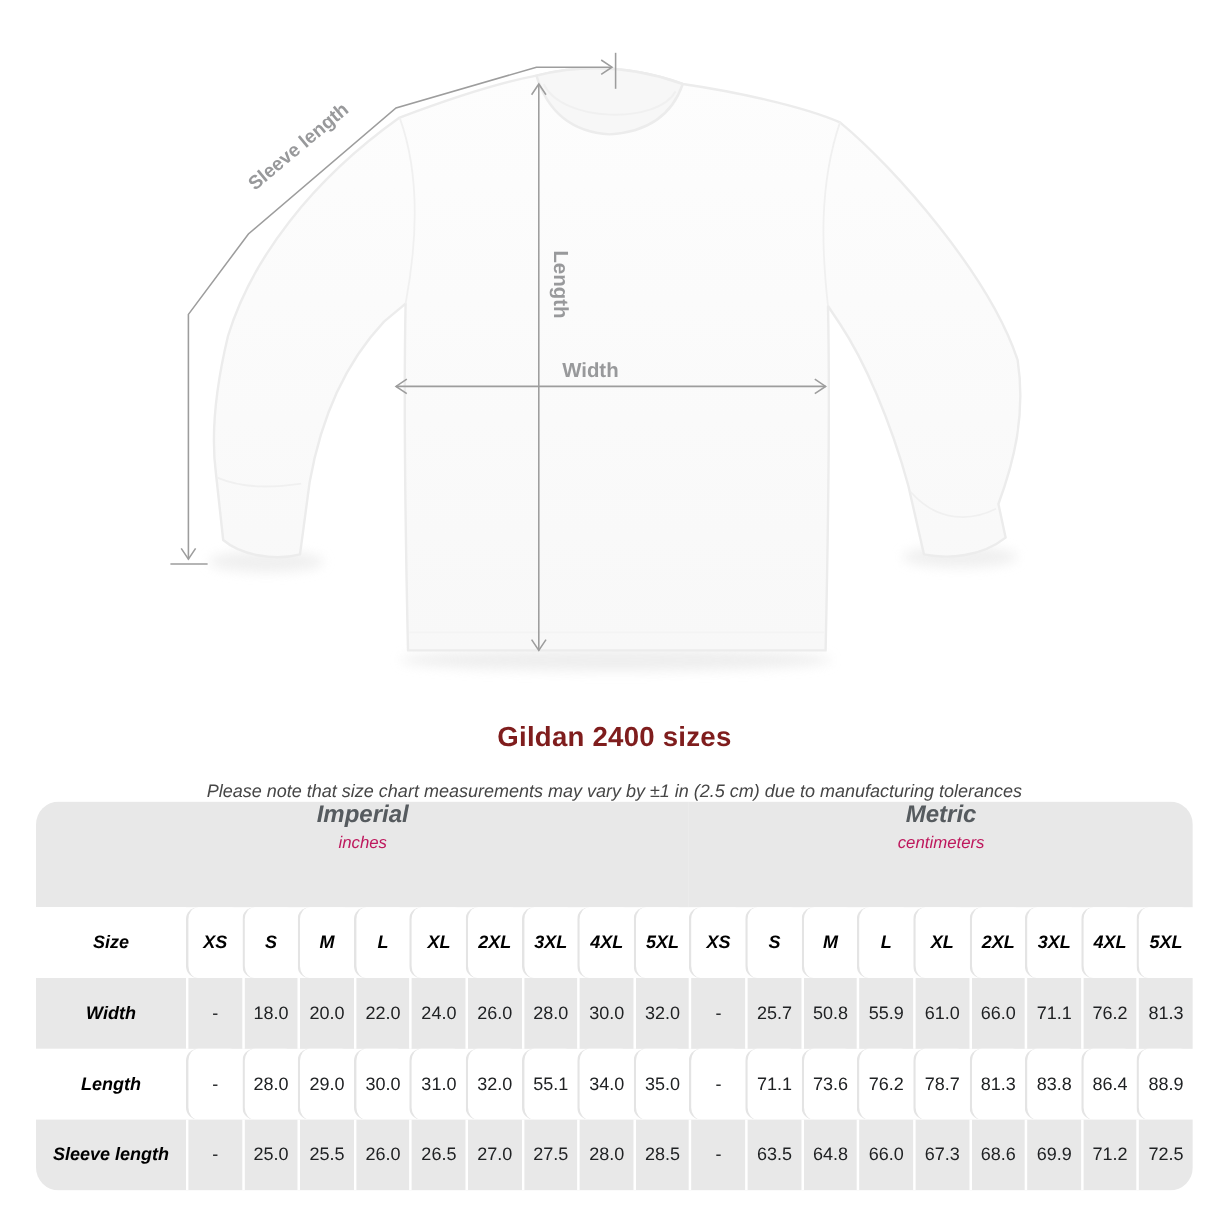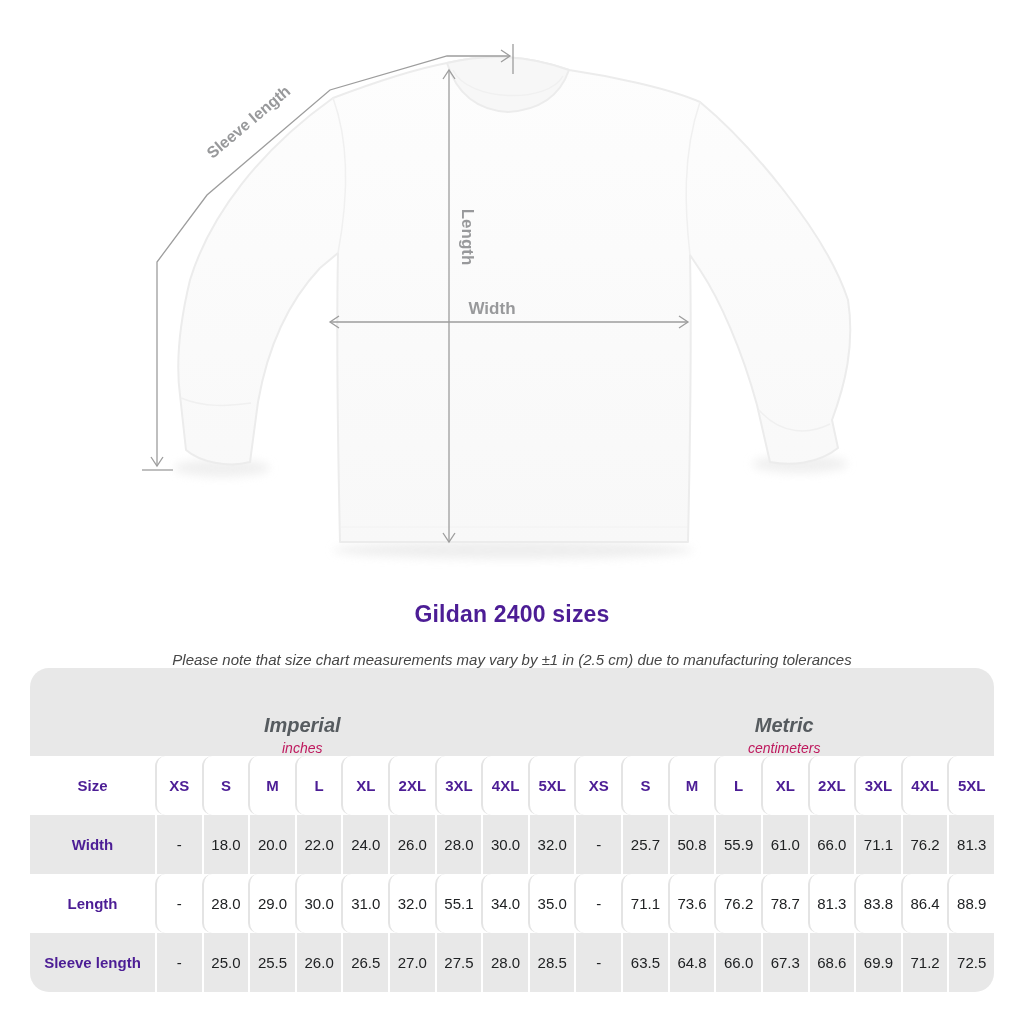--- a/index.html
+++ b/index.html
@@ -2,36 +2,36 @@
 <html><head>
 <meta charset="utf-8">
 <style>
   html,body{margin:0;padding:0;background:#ffffff;}
   .stage{
     position:relative;width:1024px;height:1024px;background:#ffffff;overflow:hidden;
     font-family:"Liberation Sans","DejaVu Sans",sans-serif;
   }
   .diagram{position:absolute;left:0;top:0;}
   .title-block{position:absolute;left:0;top:601px;width:1024px;text-align:center;}
-  .title{font-size:23px;font-weight:bold;color:#4c1d95;letter-spacing:.2px;}
+  .title{font-size:23px;font-weight:bold;color:#7f1d1d;letter-spacing:.2px;}
   .subtitle{margin-top:23px;font-size:15px;font-style:italic;color:#464646;}
   .size-table{
     position:absolute;left:30px;top:668px;width:964px;height:324px;
     border-radius:19px;overflow:hidden;
     display:grid;
     grid-template-columns:125px repeat(18,1fr);
     grid-template-rows:88px repeat(4,59px);
   }
-  .band{background:#e8e8e8;display:flex;flex-direction:column;align-items:center;justify-content:flex-end;gap:3px;}
+  .band{background:#e8e8e8;display:flex;flex-direction:column;align-items:center;justify-content:flex-start;gap:3px;}
   .band-imperial{grid-column:1/11;grid-row:1;}
   .band-metric{grid-column:11/20;grid-row:1;}
   .band-title{font-size:20px;font-weight:bold;font-style:italic;color:#565b5f;}
   .band-sub{font-size:14px;font-style:italic;color:#be185d;}
   .cell{display:flex;align-items:center;justify-content:center;font-size:15px;color:#202224;}
-  .cell.lbl{font-weight:bold;color:#4c1d95;}
+  .cell.lbl{font-weight:bold;color:#000000;font-style:italic;}
   .row-light{background:#ffffff;}
   .row-gray{background:#e8e8e8;}
   .row-light.sep{border-left:2px solid #e4e4e4;border-radius:10px;}
   .row-gray.sep{border-left:2px solid #ffffff;}
   svg text{font-family:"Liberation Sans","DejaVu Sans",sans-serif;}
 </style>
 </head>
 <body>
 
 <div class="stage">

